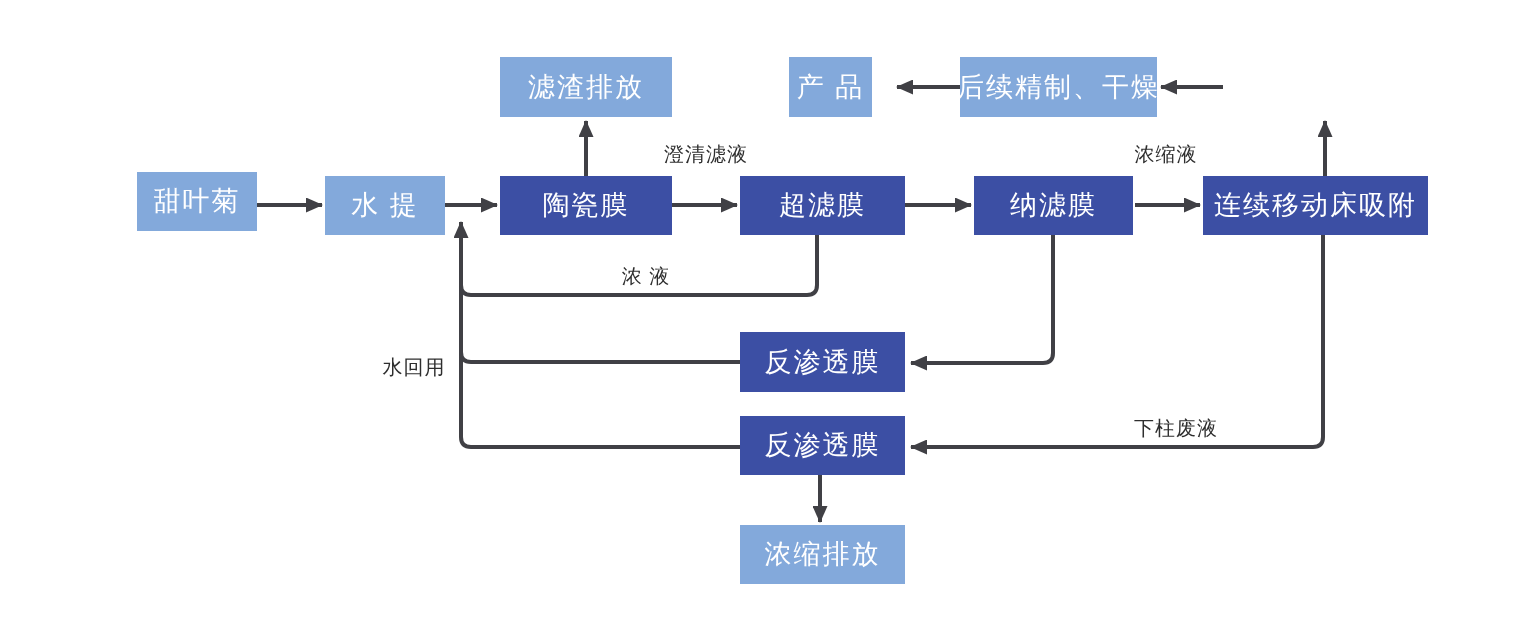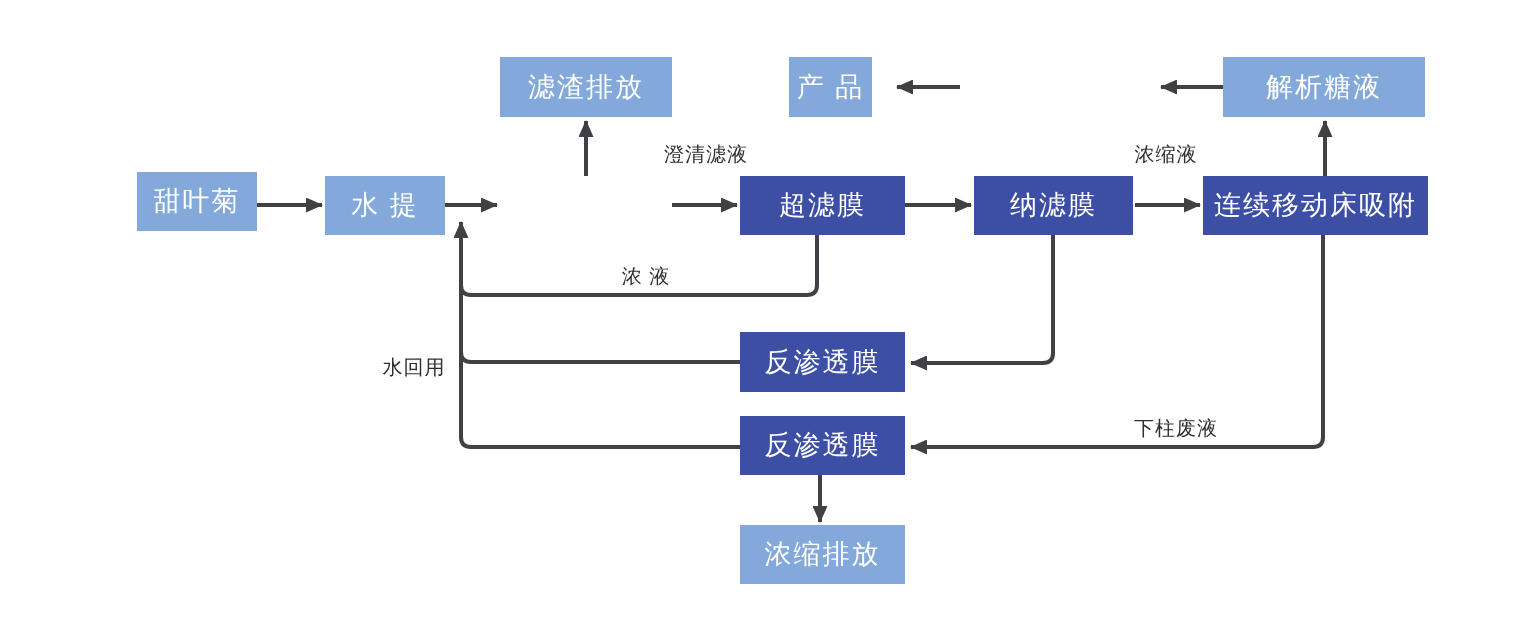--- a/index.html
+++ b/index.html
@@ -78,27 +78,28 @@
     <path class="edge" d="M1053,235 L1053,353 Q1053,363 1043,363 L911,363" marker-end="url(#ah)"></path>
     <path class="edge" d="M1323,235 L1323,437 Q1323,447 1313,447 L911,447" marker-end="url(#ah)"></path>
     <path class="edge" d="M820,475 L820,522" marker-end="url(#ah)"></path>
     <path class="edge" d="M740,447 L471,447 Q461,447 461,437 L461,222" marker-end="url(#ah)"></path>
     <path class="edge" d="M740,362 L471,362 Q461,362 461,352 L461,344"></path>
     <path class="edge" d="M817,235 L817,285 Q817,295 807,295 L471,295 Q461,295 461,285 L461,277"></path>
   </svg>
 
   <div class="node node--light" style="left:137px;top:172px;width:120px;height:59px">甜叶菊</div>
   <div class="node node--light" style="left:325px;top:176px;width:120px;height:59px">水 提</div>
+  <div class="node node--dark" style="left:500px;top:176px;width:172px;height:59px">陶瓷膜</div>
   <div class="node node--dark" style="left:740px;top:176px;width:165px;height:59px">超滤膜</div>
   <div class="node node--dark" style="left:974px;top:176px;width:159px;height:59px">纳滤膜</div>
   <div class="node node--dark" style="left:1203px;top:176px;width:225px;height:59px">连续移动床吸附</div>
 
   <div class="node node--light" style="left:500px;top:57px;width:172px;height:60px">滤渣排放</div>
   <div class="node node--light" style="left:789px;top:57px;width:83px;height:60px">产 品</div>
-  <div class="node node--light" style="left:1223px;top:57px;width:202px;height:60px">解析糖液</div>
+  <div class="node node--light" style="left:960px;top:57px;width:197px;height:60px">后续精制、干燥</div>
 
   <div class="node node--dark" style="left:740px;top:332px;width:165px;height:60px">反渗透膜</div>
   <div class="node node--dark" style="left:740px;top:416px;width:165px;height:59px">反渗透膜</div>
   <div class="node node--light" style="left:740px;top:525px;width:165px;height:59px">浓缩排放</div>
 
   <div class="flow-label" style="left:706px;top:144px">澄清滤液</div>
   <div class="flow-label" style="left:1166px;top:144px">浓缩液</div>
   <div class="flow-label" style="left:646px;top:266px">浓 液</div>
   <div class="flow-label" style="left:414px;top:357px">水回用</div>
   <div class="flow-label" style="left:1176px;top:418px">下柱废液</div>

